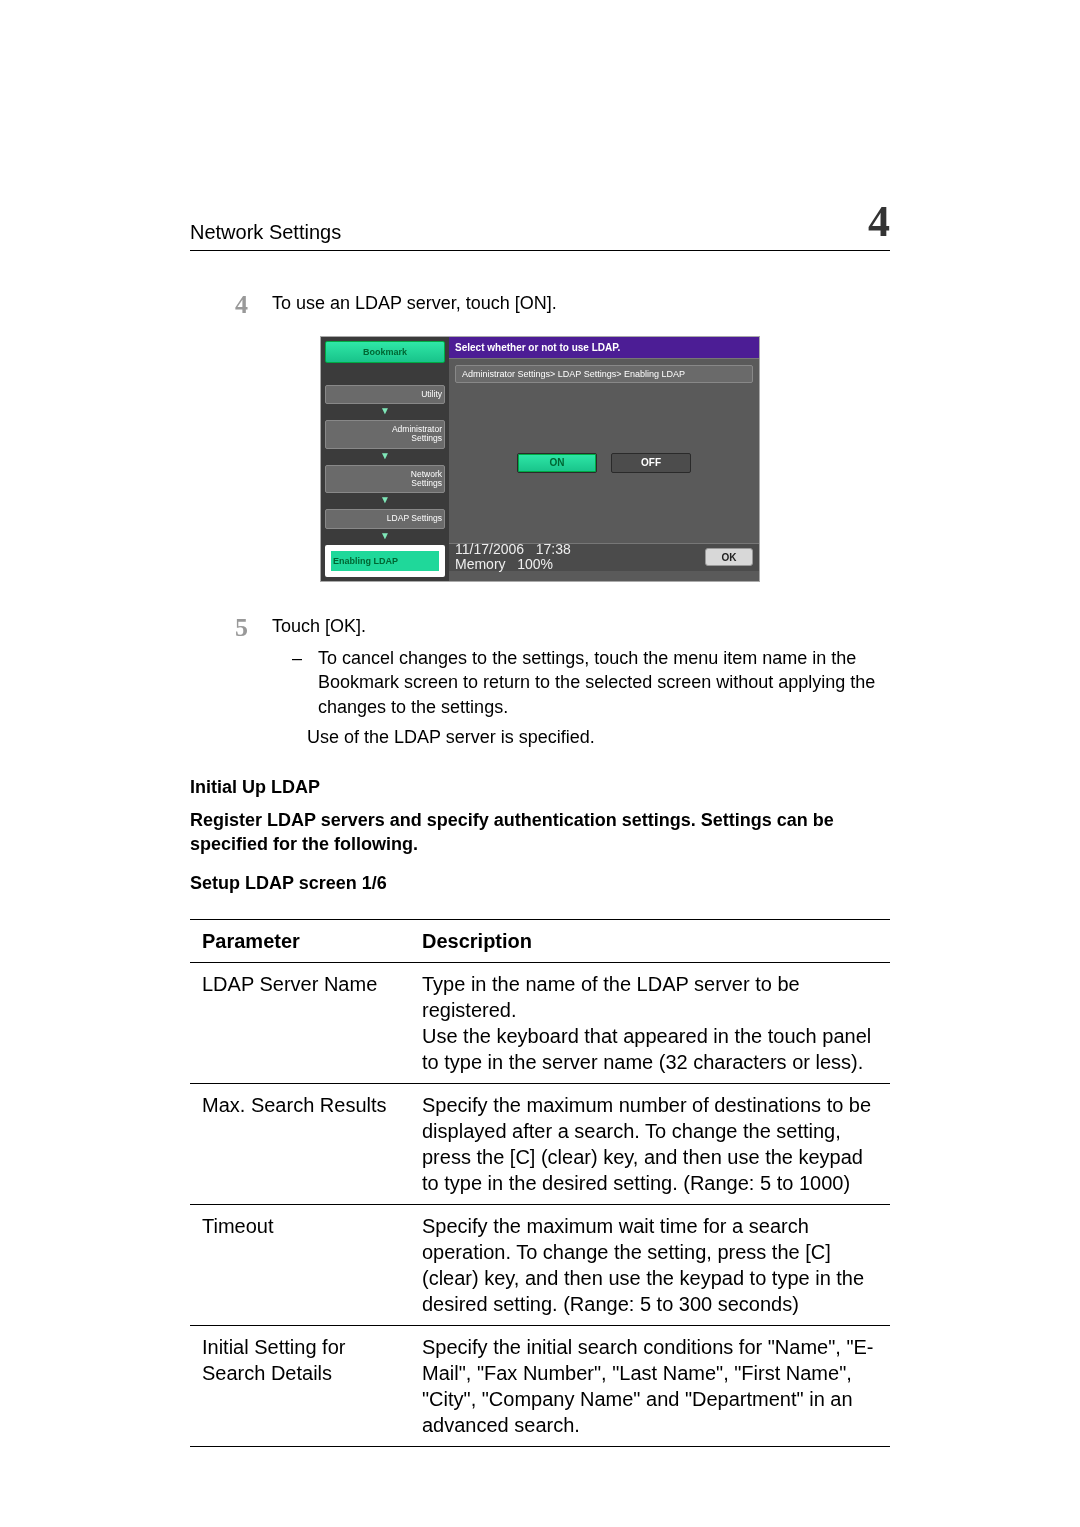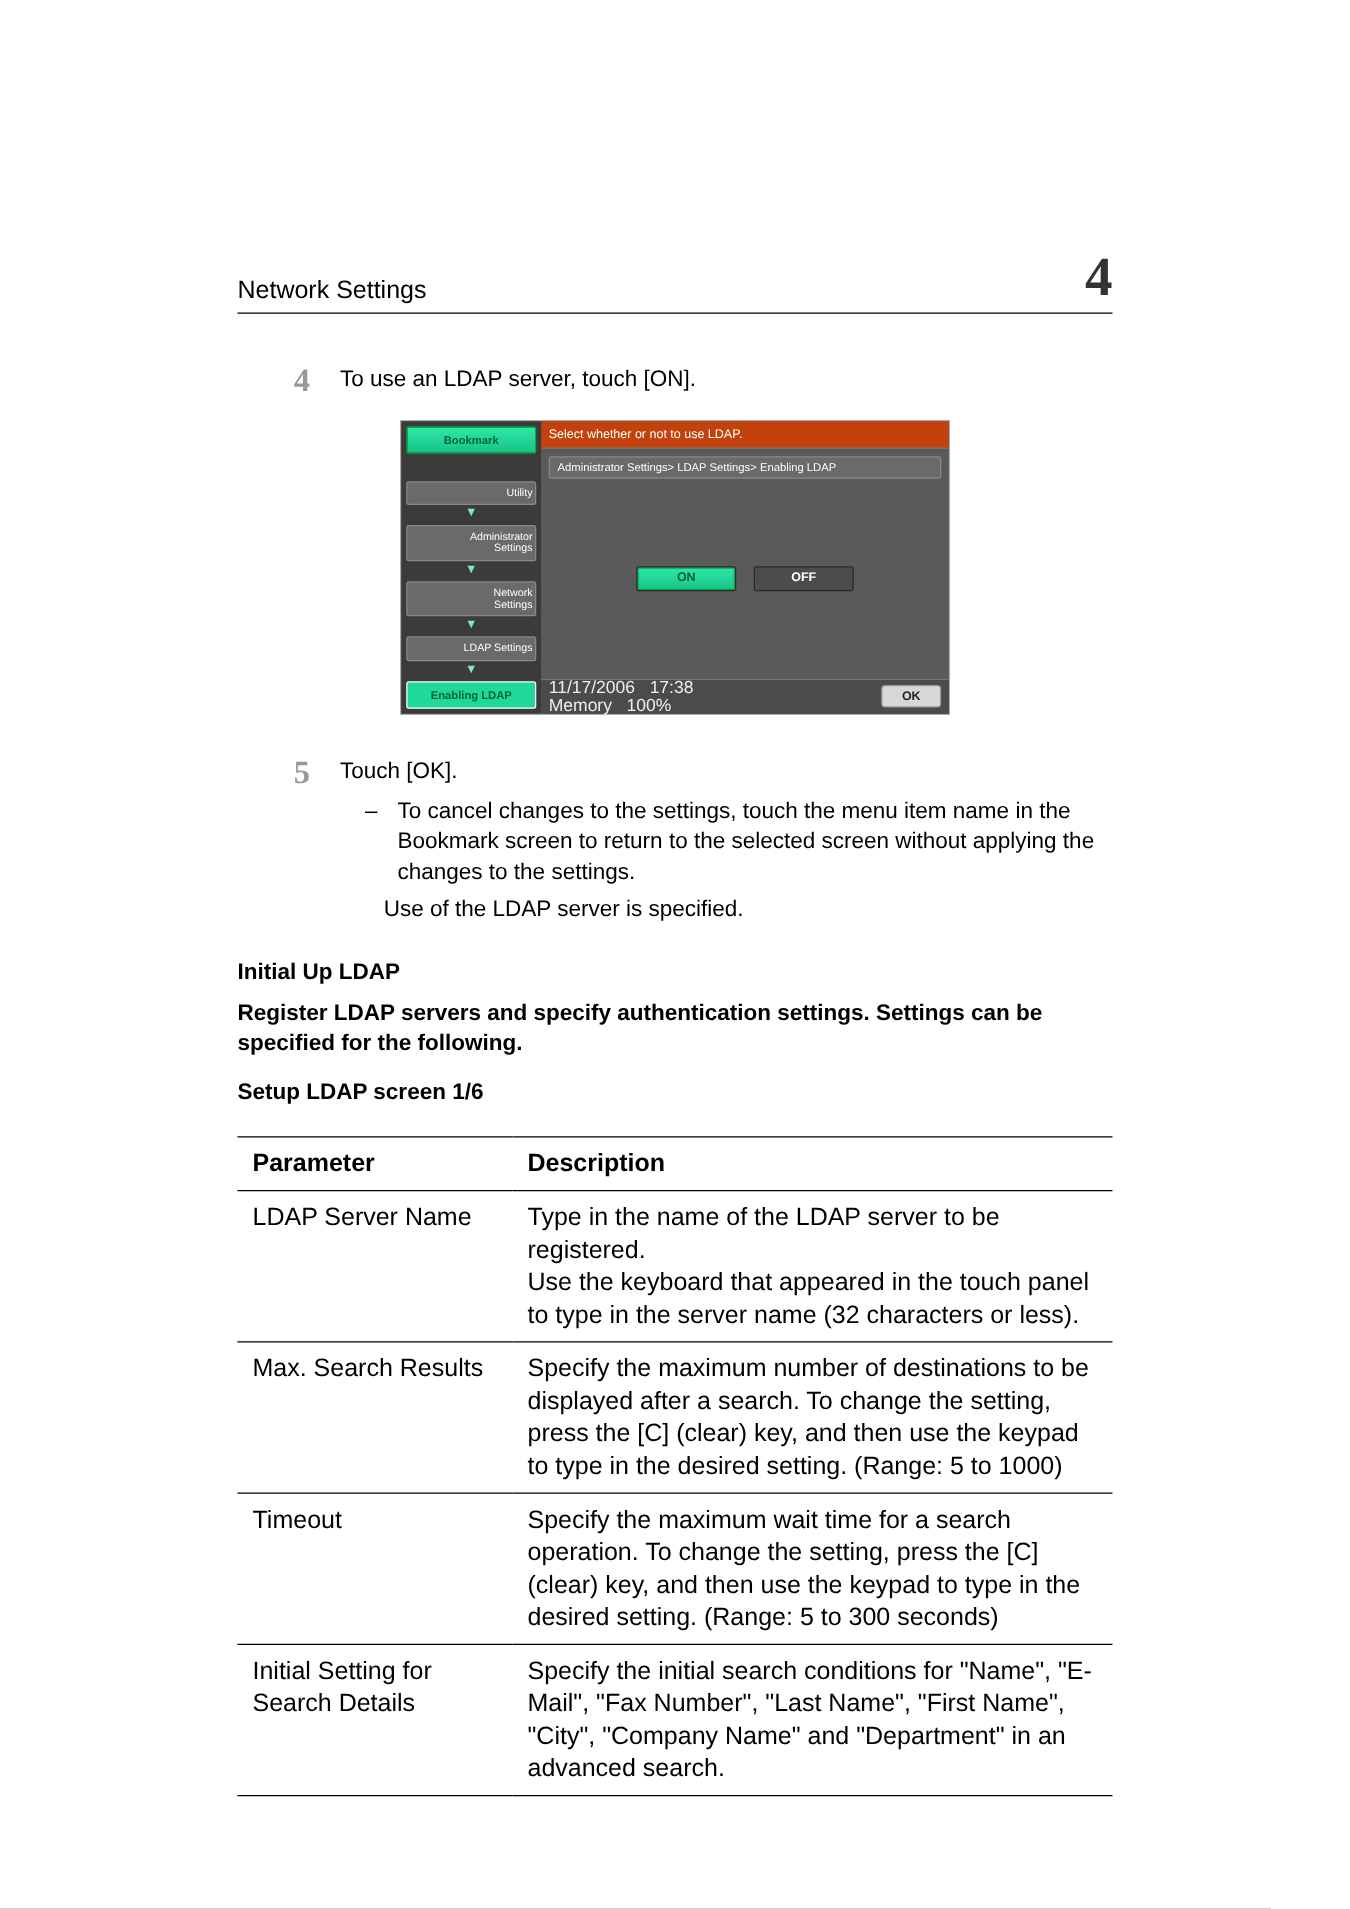--- a/index.html
+++ b/index.html
@@ -56,37 +56,38 @@
   .mfp {
     width: 440px;
     border: 1px solid #aaa;
     font-size: 10px;
     color: #ddd;
     background: #5a5a5a;
     box-shadow: 0 0 0 1px #888 inset;
   }
   .mfp-row { display: flex; }
   .mfp-left {
-    width: 112px;
+    width: 128px;
     background: #3b3b3b;
     display: flex;
     flex-direction: column;
     gap: 4px;
     padding: 4px;
   }
   .mfp-right { flex: 1; background: #5a5a5a; position: relative; }
   .mfp-title {
-    background: #c2410c;
+    background: #4c1d95;
     color: #fff;
     padding: 4px 6px;
     font-size: 10px;
     border-bottom: 1px solid #777;
     height: 22px;
     display: flex;
     align-items: center;
+    font-weight: bold;
   }
   .mfp-bread {
     background: #6a6a6a;
     color: #fff;
     font-size: 9px;
     padding: 3px 6px;
     border: 1px solid #888;
     border-radius: 2px;
     margin: 6px 6px 0 6px;
   }
@@ -169,23 +170,23 @@
     text-align: center;
     font-size: 10px;
     line-height: 1;
     margin-top: -2px;
   }
   .enabling-btn {
     background: #1fd89a;
     color: #063;
     font-size: 9px;
     font-weight: bold;
-    text-align: center;
+    text-align: left;
     padding: 5px 2px;
-    border: 1px solid #ffffff;
+    border: 6px solid #ffffff;
     border-radius: 2px;
   }
 
   .section-heading {
     font-weight: bold;
     font-size: 18px;
     margin: 28px 0 10px 0;
   }
   .para { font-size: 18px; line-height: 1.35; margin-bottom: 14px; font-weight: bold; }
 

